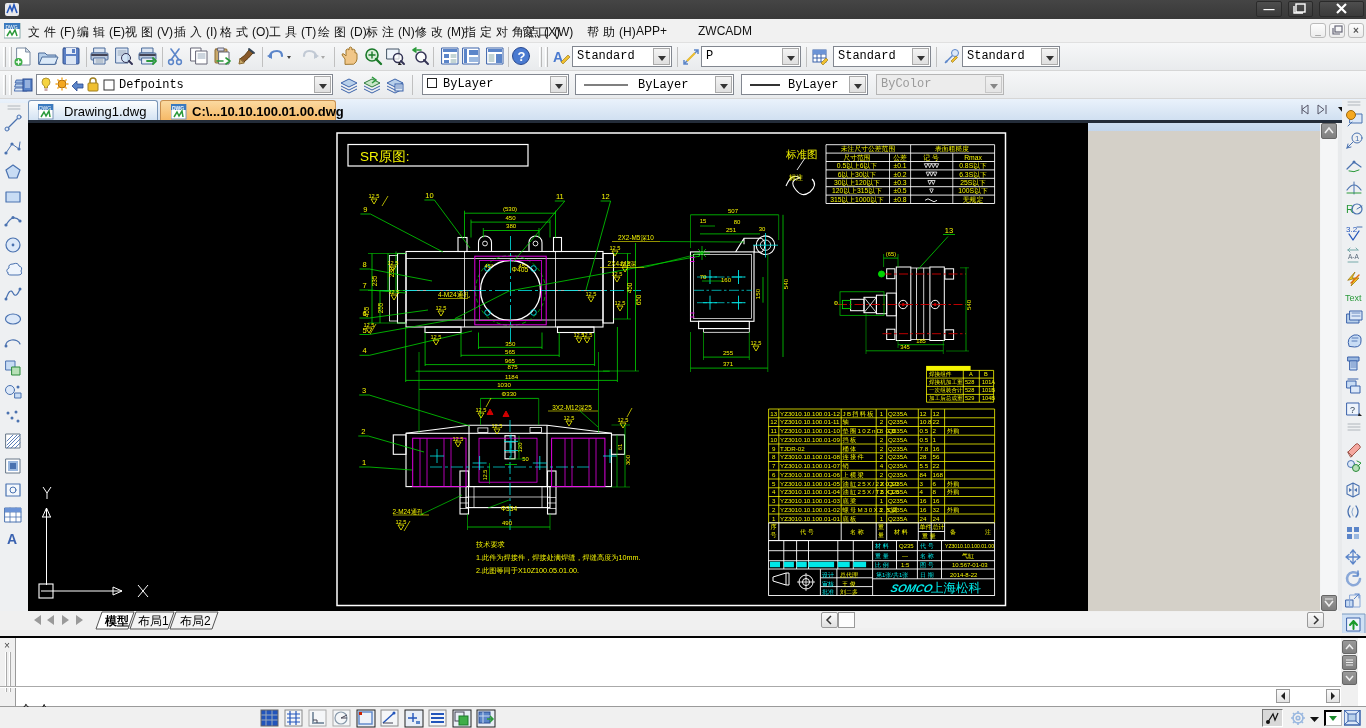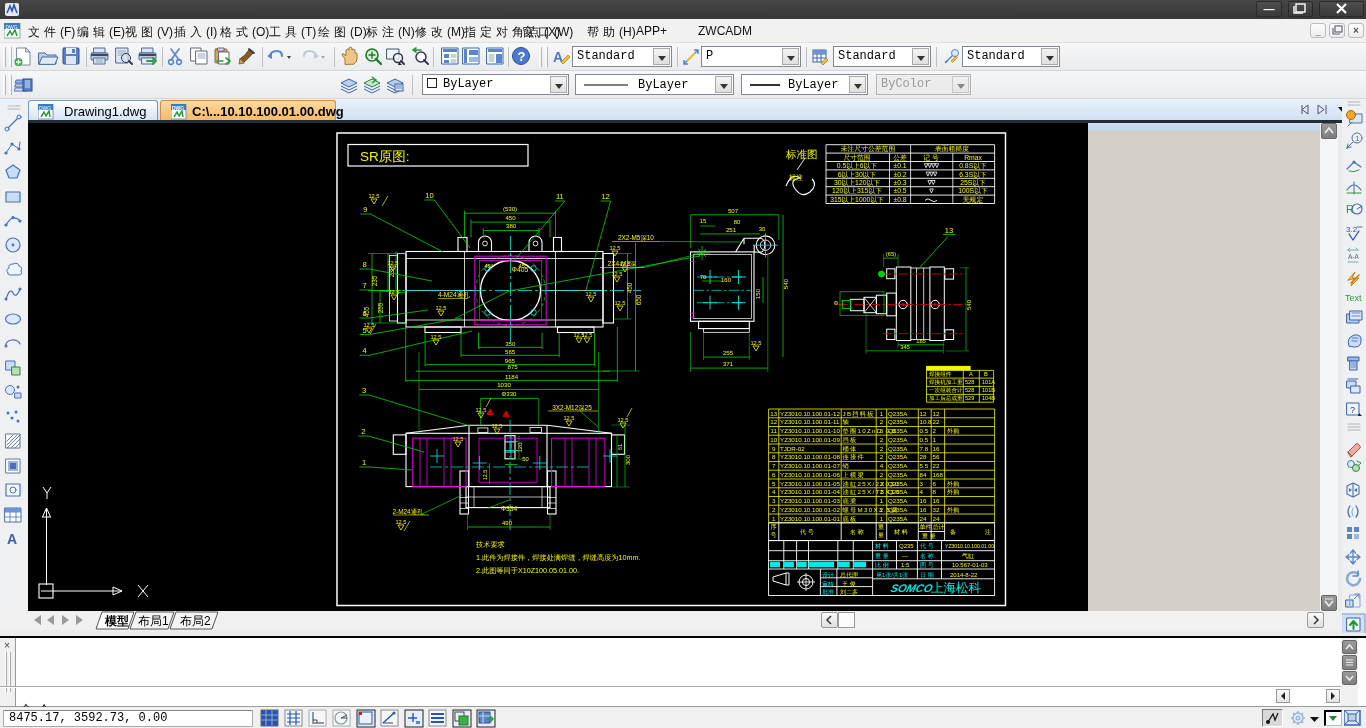--- a/index.html
+++ b/index.html
@@ -264,20 +264,44 @@
       <div class="grip" style="left:9px"></div>
 <svg class="abs" style="left:14px;top:4px" width="20" height="20">
         <g>
           <rect x="1" y="5" width="13" height="3" fill="#9ab8e0" stroke="#3a62aa" stroke-width=".8" transform="skewX(-20) translate(3,0)"></rect>
           <rect x="1" y="9" width="13" height="3" fill="#b8d0ea" stroke="#3a62aa" stroke-width=".8" transform="skewX(-20) translate(4,0)"></rect>
           <rect x="1" y="13" width="13" height="3" fill="#dce8f4" stroke="#3a62aa" stroke-width=".8" transform="skewX(-20) translate(5,0)"></rect>
           <rect x="9" y="4" width="9" height="12" fill="#5b85c9" stroke="#2a4a90"></rect>
           <path d="M11 6 h5 M11 8 h5 M11 10 h5 M11 12 h5" stroke="#dce8f8" stroke-width=".9"></path>
         </g>
       </svg>
+<div class="combo" style="left:36px;width:297px">
+  <svg class="abs" style="left:3px;top:2px" width="80" height="16">
+    <g transform="translate(0,0)">
+            <path d="M6 1 q4 0 4 4 q0 3 -2.5 4 v2 h-3 v-2 q-2.5 -1 -2.5 -4 q0 -4 4 -4" fill="#f5d440" stroke="#a08020" stroke-width=".8"></path>
+            <rect x="4.5" y="11.5" width="3" height="2.5" fill="#caa"></rect>
+          </g>
+    <g transform="translate(15,0)">
+            <circle cx="7" cy="7" r="4" fill="#f5a820" stroke="#b07010"></circle>
+            <g stroke="#f5a820" stroke-width="1.4">
+              <path d="M7 0.5 v2 M7 11.5 v2 M0.5 7 h2 M11.5 7 h2 M2.4 2.4 l1.4 1.4 M10.2 10.2 l1.4 1.4 M11.6 2.4 l-1.4 1.4 M3.8 10.2 l-1.4 1.4"></path>
+            </g>
+          </g>
+    <g transform="translate(31,1)">
+            <path d="M1 8 l5 -5 v3 h6 v4 h-6 v3 z" fill="#5b85c9" stroke="#2a4a90" stroke-width=".8"></path>
+          </g>
+    <g transform="translate(47,0)">
+            <rect x="1" y="6" width="10" height="8" rx="1" fill="#f0c030" stroke="#a08020"></rect>
+            <path d="M3 6 v-2 q0 -3 3 -3 q3 0 3 3 v2" fill="none" stroke="#a08020" stroke-width="1.5"></path>
+          </g>
+    <rect x="64" y="3" width="10" height="10" fill="#fff" stroke="#333"></rect>
+  </svg>
+  <span style="position:absolute;left:82px;top:1px">Defpoints</span>
+  <div class="cara"></div>
+</div>
 <svg class="abs" style="left:339px;top:4px" width="20" height="20">
         <g>
           <path d="M2 8 l8 -4 8 4 -8 4 z" fill="#b8d0ea" stroke="#3a62aa"></path>
           <path d="M2 11 l8 4 8 -4" fill="none" stroke="#3a62aa"></path>
           <path d="M2 14 l8 4 8 -4" fill="none" stroke="#3a62aa"></path>
         </g>
       </svg>
 <svg class="abs" style="left:362px;top:4px" width="20" height="20">
         <g>
           <path d="M2 8 l8 -4 8 4 -8 4 z" fill="#c8e6c8" stroke="#2a7a3a"></path>
@@ -294,21 +318,21 @@
         </g>
       </svg>
 <div class="sep" style="left:412px"></div>
 <div class="combo" style="left:422px;width:147px"><span style="display:inline-block;width:10px;height:10px;background:#fff;border:1px solid #222;vertical-align:-1px;margin-right:6px"></span>ByLayer<div class="cara"></div></div>
 <div class="combo" style="left:575px;width:159px"><svg width="52" height="19" style="vertical-align:top">
           <path d="M4 10 h44" stroke="#000" stroke-width="1.2"></path>
         </svg><span style="position:absolute;left:62px;top:1px">ByLayer</span><div class="cara"></div></div>
 <div class="combo" style="left:741px;width:127px"><svg width="38" height="19" style="vertical-align:top">
           <path d="M4 10 h30" stroke="#000" stroke-width="1.6"></path>
         </svg><span style="position:absolute;left:46px;top:1px">ByLayer</span><div class="cara"></div></div>
-<div class="combo dis" style="left:876px;width:95px">ByColor<div class="cara" style="opacity:.55"></div></div>
+<div class="combo dis" style="left:876px;width:128px">ByColor<div class="cara" style="opacity:.55"></div></div>
 </div>
 <div id="tabrow" class="abs">
   <div class="dtab" style="left:28px;width:130px;background:linear-gradient(#fdfefe,#cfe0f2)">
     <svg class="abs" style="left:9px;top:3px" width="16" height="16">
           <rect x="0" y="0" width="15" height="15" fill="#fff" stroke="#7a96b8"></rect>
           <rect x="0" y="0" width="15" height="6" fill="#3a7abf"></rect>
           <text x="1" y="5.5" font-size="5" fill="#fff">DWG</text>
           <path d="M3 13 L6 8 L8 12 L11 7 L12 13" stroke="#2a9a3a" stroke-width="1.5" fill="none"></path>
         </svg>
     <span class="abs" style="left:35px">Drawing1.dwg</span>
@@ -1192,21 +1216,20 @@
           </svg></div>
   </div>
   <div class="abs" style="left:1276px;top:51px;width:14px;height:14px;background:linear-gradient(#fafafa,#e4e4e4);border:1px solid #999"><svg width="12" height="12">
           <path d="M8 2 l-4 4 4 4" fill="#222"></path>
         </svg></div>
   <div class="abs" style="left:1326px;top:51px;width:14px;height:14px;background:linear-gradient(#fafafa,#e4e4e4);border:1px solid #999"><svg width="12" height="12">
           <path d="M4 2 l4 4 -4 4" fill="#222"></path>
         </svg></div>
 </div>
 <div id="statusbar" class="abs">
-  <div class="abs" style="left:3px;top:3px;width:250px;height:17px;background:#fff;border:1px solid #aaa;border-top-color:#888;font-family:'Liberation Mono',monospace;font-size:12px;line-height:15px;padding-left:5px">8475.17, 3592.73, 0.00</div>
   <svg class="abs" style="left:258px;top:2px" width="460" height="19">
     <g transform="translate(3,1)">
           <rect x="0" y="0" width="17" height="16" fill="#2255bb"></rect>
           <path d="M0 5 h17 M0 10 h17 M5 0 v16 M11 0 v16" stroke="#9ab" stroke-width="1"></path>
           <rect x="0" y="0" width="17" height="16" fill="none" stroke="#666"></rect>
         </g>
     <g transform="translate(27,1)">
           <rect x="0" y="0" width="17" height="16" fill="#f4f6f8" stroke="#888"></rect>
           <path d="M2 4 h13 M2 8 h13 M2 12 h13 M5 1 v14 M11 1 v14" stroke="#2255bb" stroke-width="1.2"></path>
         </g>

